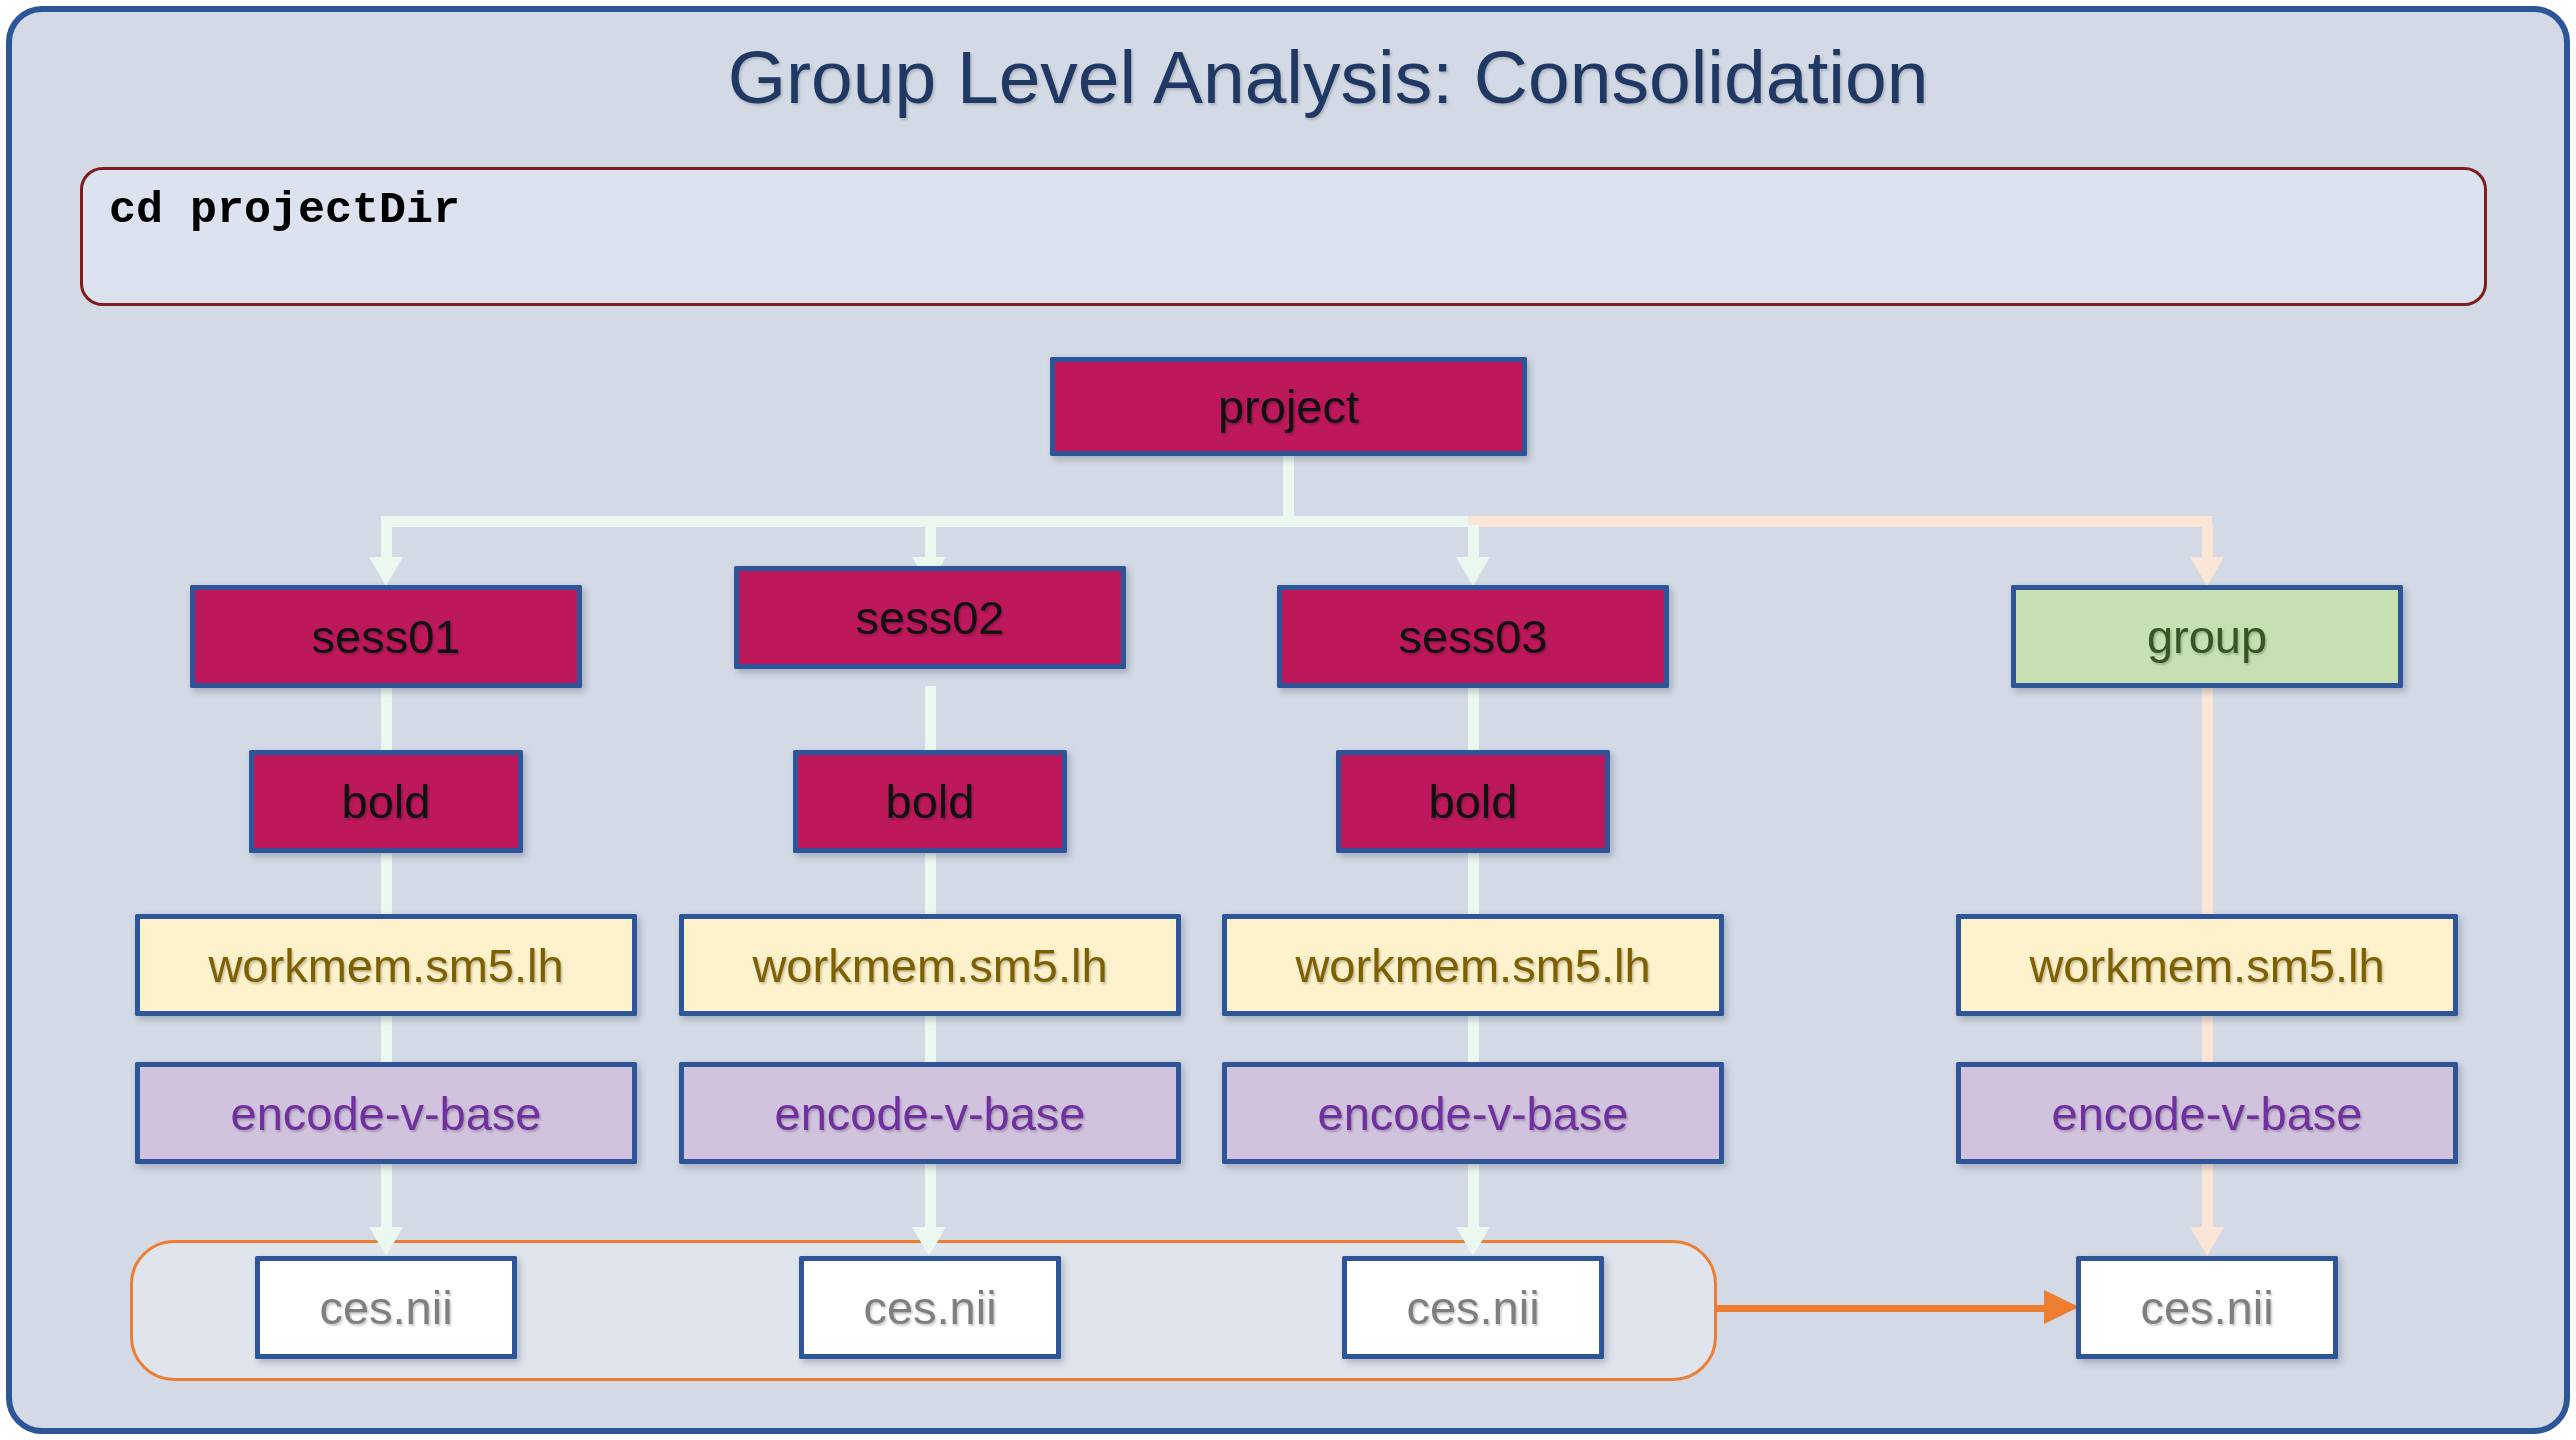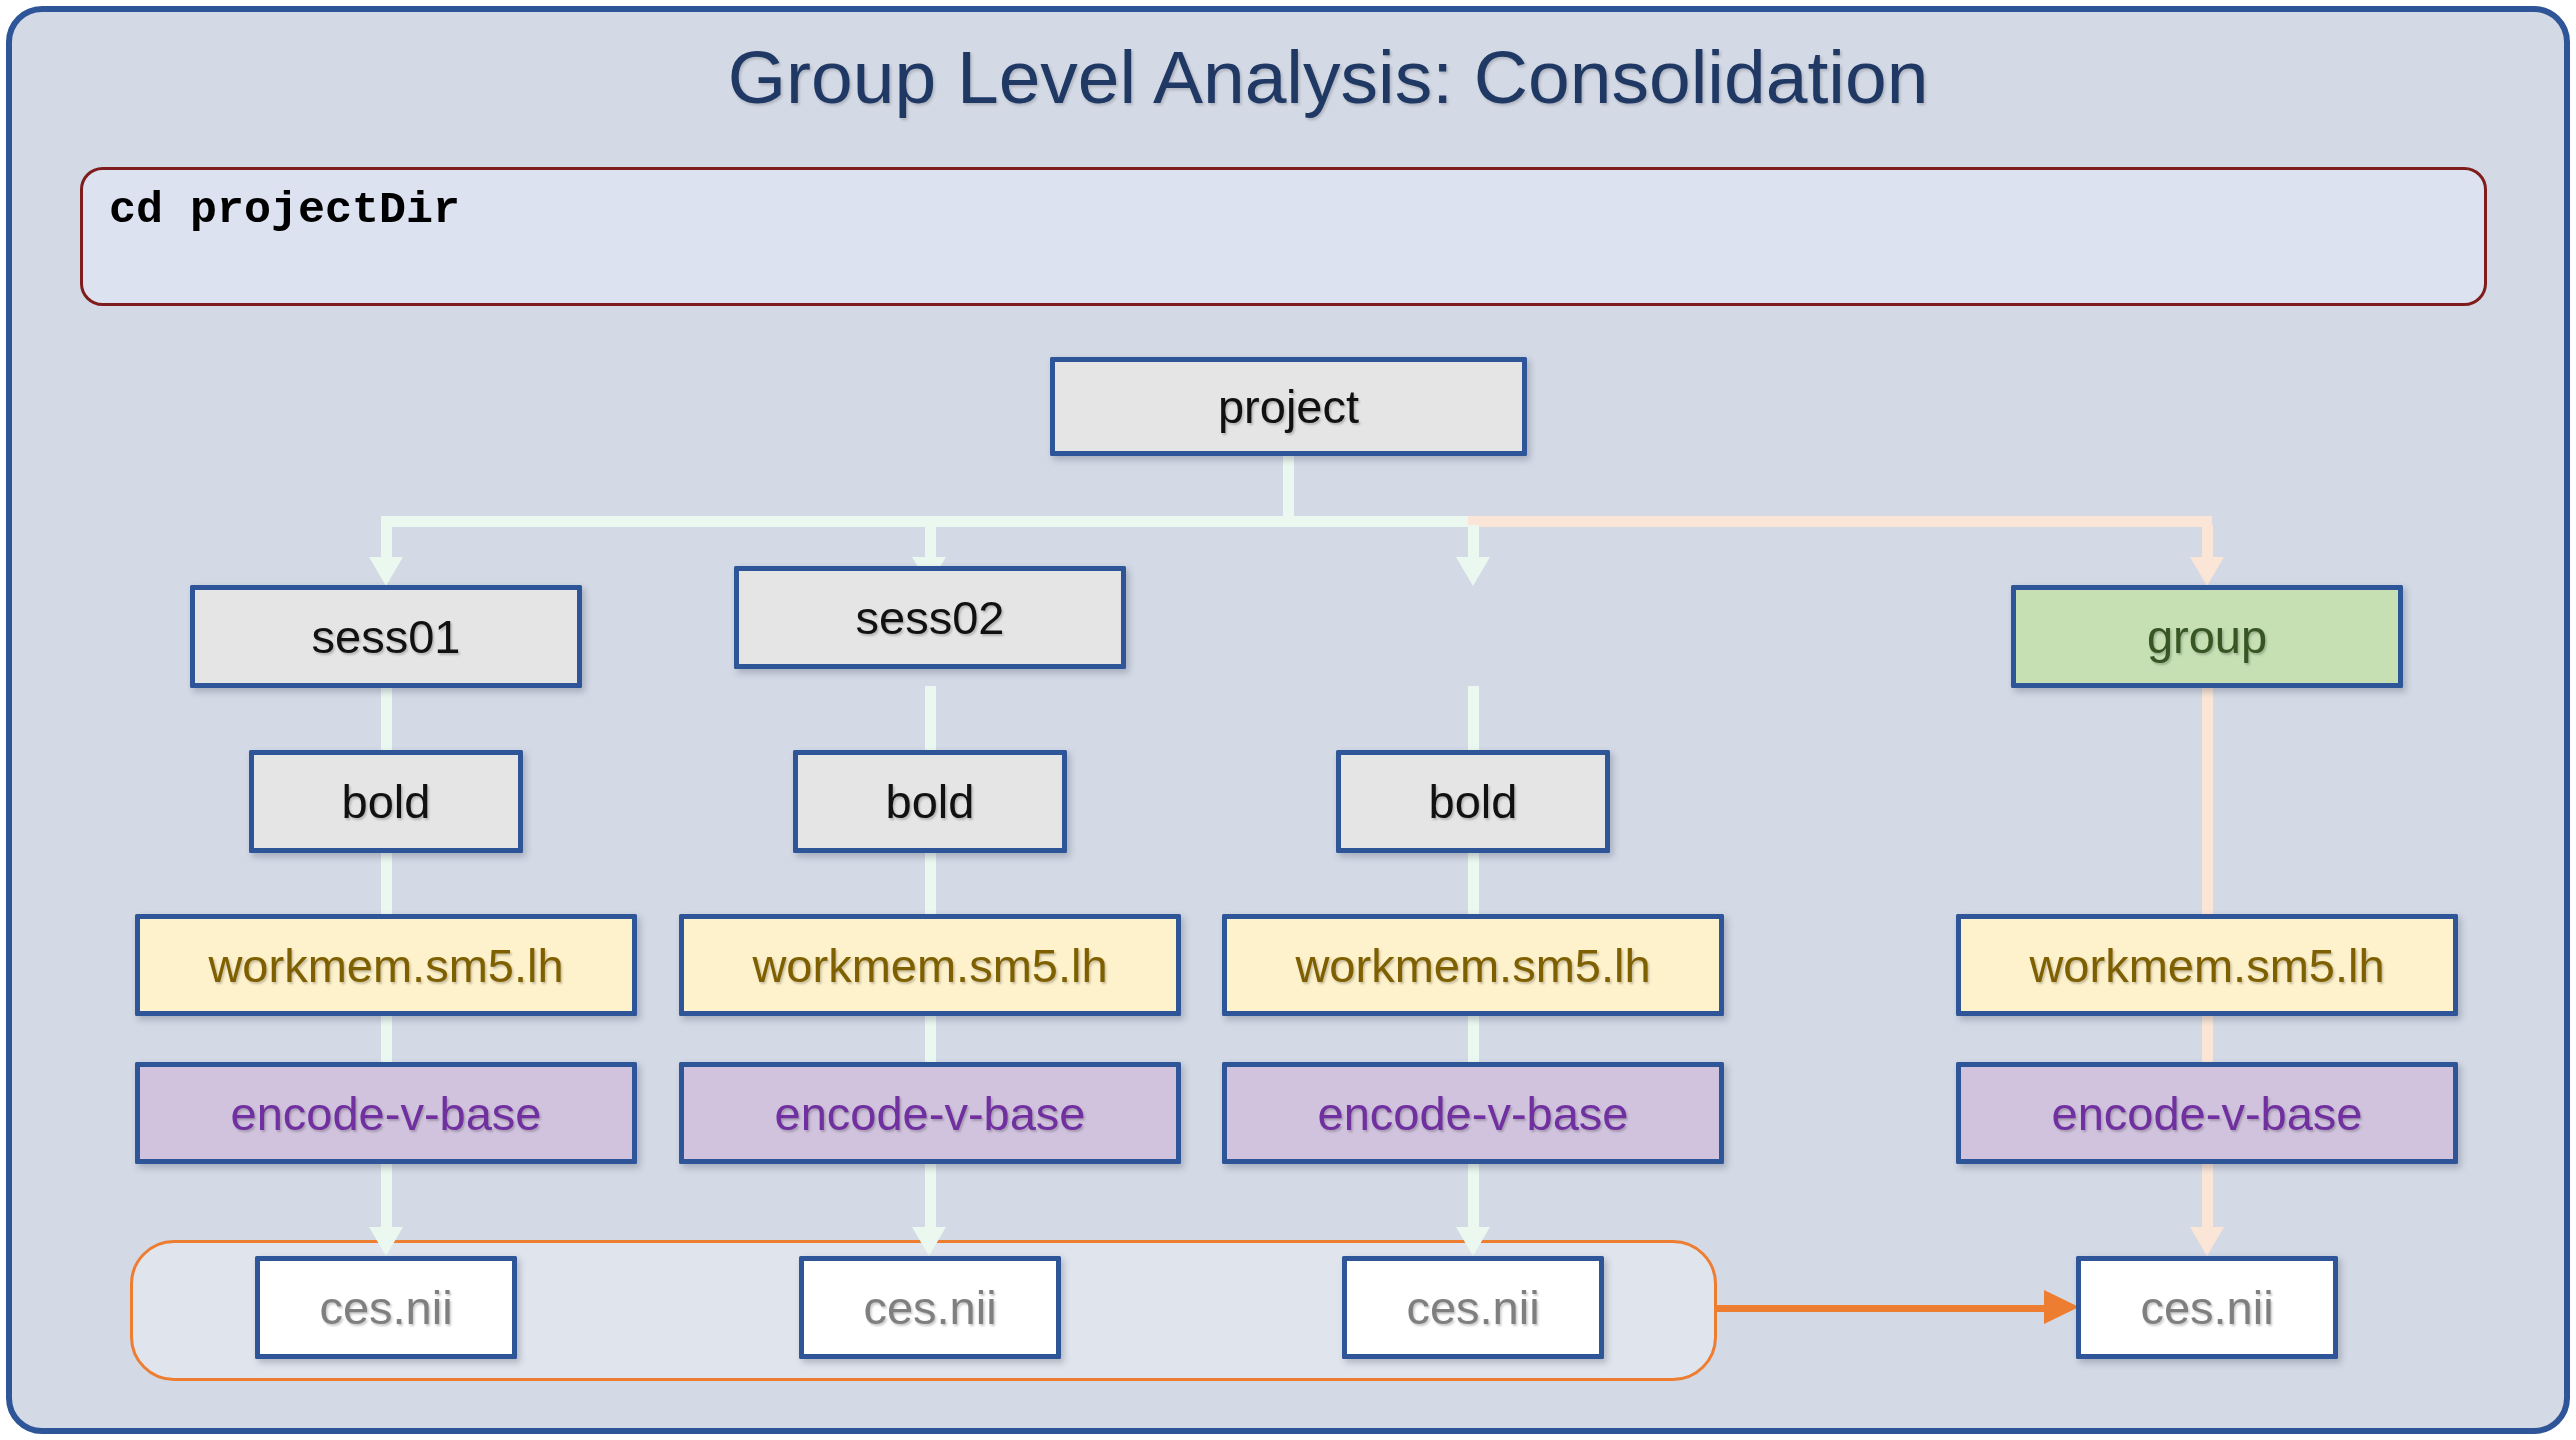--- a/index.html
+++ b/index.html
@@ -15,21 +15,21 @@
          padding:12px 0 0 26px;}
   .codeline{white-space:pre;font-family:"Liberation Mono","DejaVu Sans Mono",monospace;
          font-weight:bold;font-size:45px;line-height:57px;color:#000000;}
   .tok-gold{color:#BF9000;} .tok-purple{color:#7030A0;} .tok-green{color:#538135;}
 
   .box{position:absolute;box-sizing:border-box;border:5.3px solid #2E5597;border-radius:1.5px;
        display:flex;align-items:center;justify-content:center;
        font-size:47px;color:#111111;z-index:4;
        box-shadow:3px 3.8px 6.8px rgba(70,80,100,0.30);
        text-shadow:1.5px 2.3px 2.3px rgba(0,0,0,0.22);}
-  .fill-blue{background:#e5e5e5;text-align:center;}
+  .fill-blue{background:#be185d;text-align:center;}
   .fill-gold{background:#FEF2CC;color:#7F6000;}
   .fill-purple{background:#D1C3DE;color:#7030A0;}
   .fill-green{background:#C6E0B4;color:#375623;}
   .fill-white{background:#FFFFFF;color:#7F7F7F;}
 
   .conn{position:absolute;z-index:3;}
   .mint{background:#EBF8EF;}
   .peach{background:#FBE5D6;}
   .ahd{position:absolute;z-index:3;width:0;height:0;
        border-left:17.3px solid transparent;border-right:17.3px solid transparent;
@@ -85,20 +85,23 @@
   <div class="box fill-blue" style="left:1050px;top:357px;width:477px;height:99px;">
       <span>project</span>
     </div>
 
   <div class="box fill-blue" style="left:190px;top:585px;width:392px;height:103px;">
       <span>sess01</span>
     </div>
   <div class="box fill-blue" style="left:734px;top:566px;width:392px;height:103px;">
       <span>sess02</span>
     </div>
+  <div class="box fill-blue" style="left:1277px;top:585px;width:392px;height:103px;">
+      <span>sess03</span>
+    </div>
   <div class="box fill-green" style="left:2011px;top:585px;width:392px;height:103px;">
       <span>group</span>
     </div>
 
   <div class="box fill-blue" style="left:249px;top:750px;width:274px;height:103px;">
       <span>bold</span>
     </div>
   <div class="box fill-blue" style="left:793px;top:750px;width:274px;height:103px;">
       <span>bold</span>
     </div>

